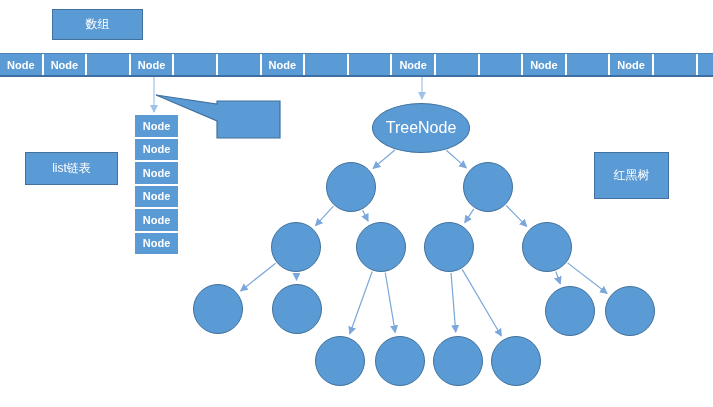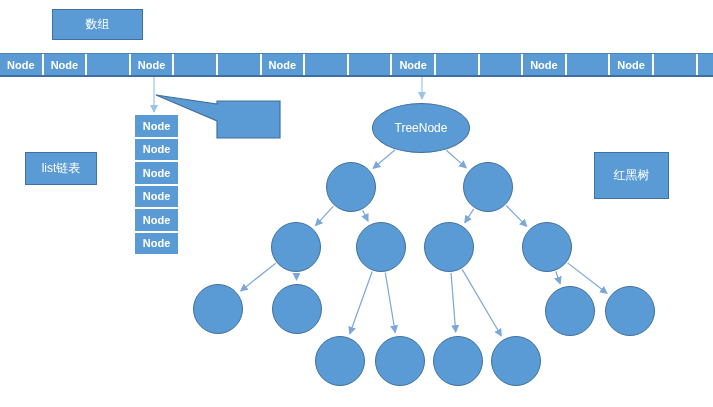--- a/index.html
+++ b/index.html
@@ -12,21 +12,21 @@
     padding-left:26px;
   }
   .stage svg{position:absolute;left:0;top:0;}
   
   .labelbox{
     position:absolute;background:var(--fill);border:1px solid var(--border);
     color:#fff;display:flex;align-items:center;justify-content:center;
     font-size:12px;box-sizing:border-box;
   }
   #lbl-array{left:52px;top:9px;width:91px;height:31px;}
-  #lbl-list{left:25px;top:152px;width:72px;height:33px;}
+  #lbl-list{left:25px;top:152px;width:93px;height:33px;}
   #lbl-tree{left:594px;top:152px;width:75px;height:47px;}
   
   .array-bar{
     position:absolute;left:0;top:53px;width:713px;height:24px;display:flex;
     box-sizing:border-box;border-top:1px solid #4d82b8;border-bottom:2px solid #3e6fa3;
   }
   .acell{
     flex:0 0 41.6px;height:21px;background:var(--fill);border-right:2px solid var(--sep);
     color:#fff;font-size:11px;font-weight:bold;display:flex;align-items:center;
     justify-content:center;overflow:hidden;
@@ -35,21 +35,21 @@
   
   .linked-list{position:absolute;left:135px;top:115px;width:43px;}
   .lcell{
     width:43px;height:21.5px;margin-bottom:2px;background:var(--fill);
     color:#fff;font-size:11px;font-weight:bold;display:flex;align-items:center;
     justify-content:center;
   }
   
   .tnode{
     position:absolute;background:var(--fill);border:1.2px solid var(--border);
-    border-radius:50%;box-sizing:border-box;color:#fff;font-size:12px;
+    border-radius:50%;box-sizing:border-box;color:#fff;font-size:16px;
     display:flex;align-items:center;justify-content:center;
   }
   
   #next-label{
     position:absolute;left:217px;top:101px;width:63px;height:37px;color:#fff;
     font-size:12px;display:flex;align-items:center;justify-content:center;
   }
 </style>
 </head>
 <body>

